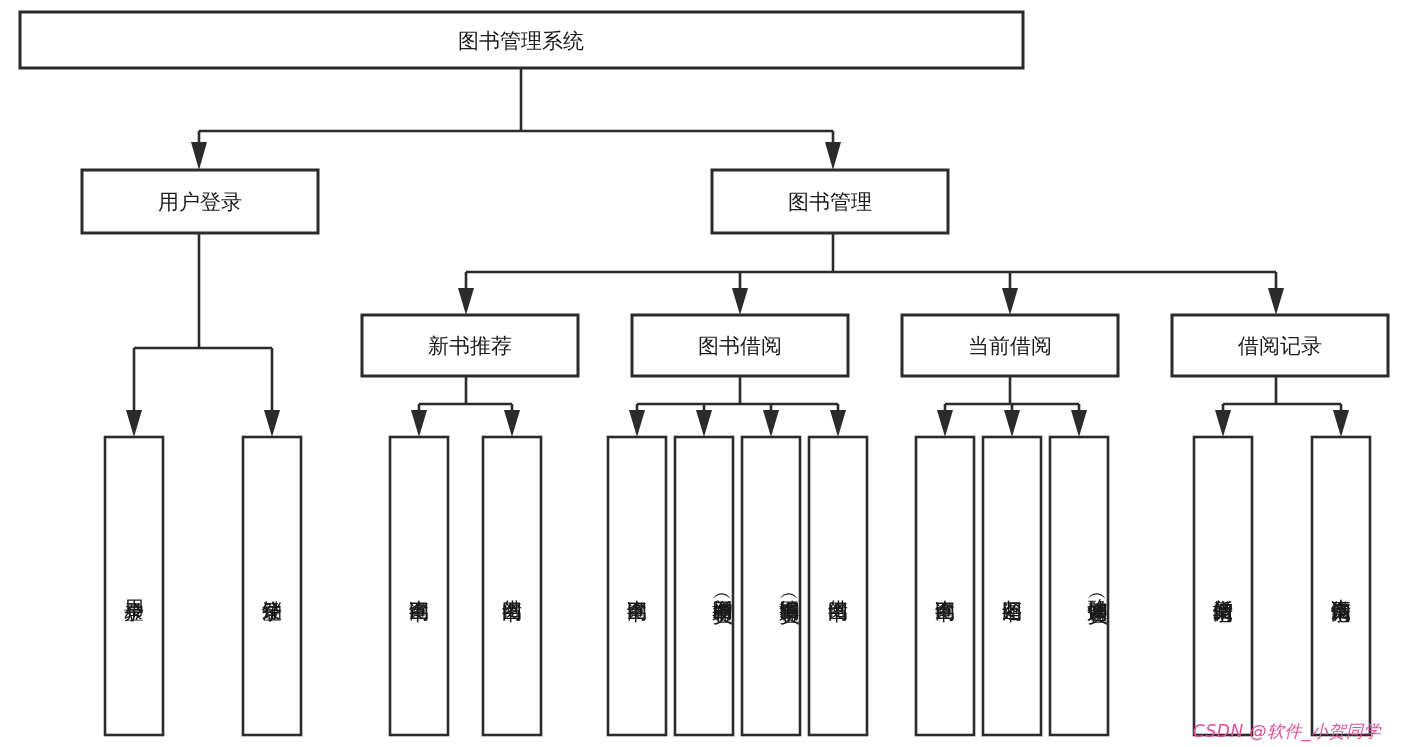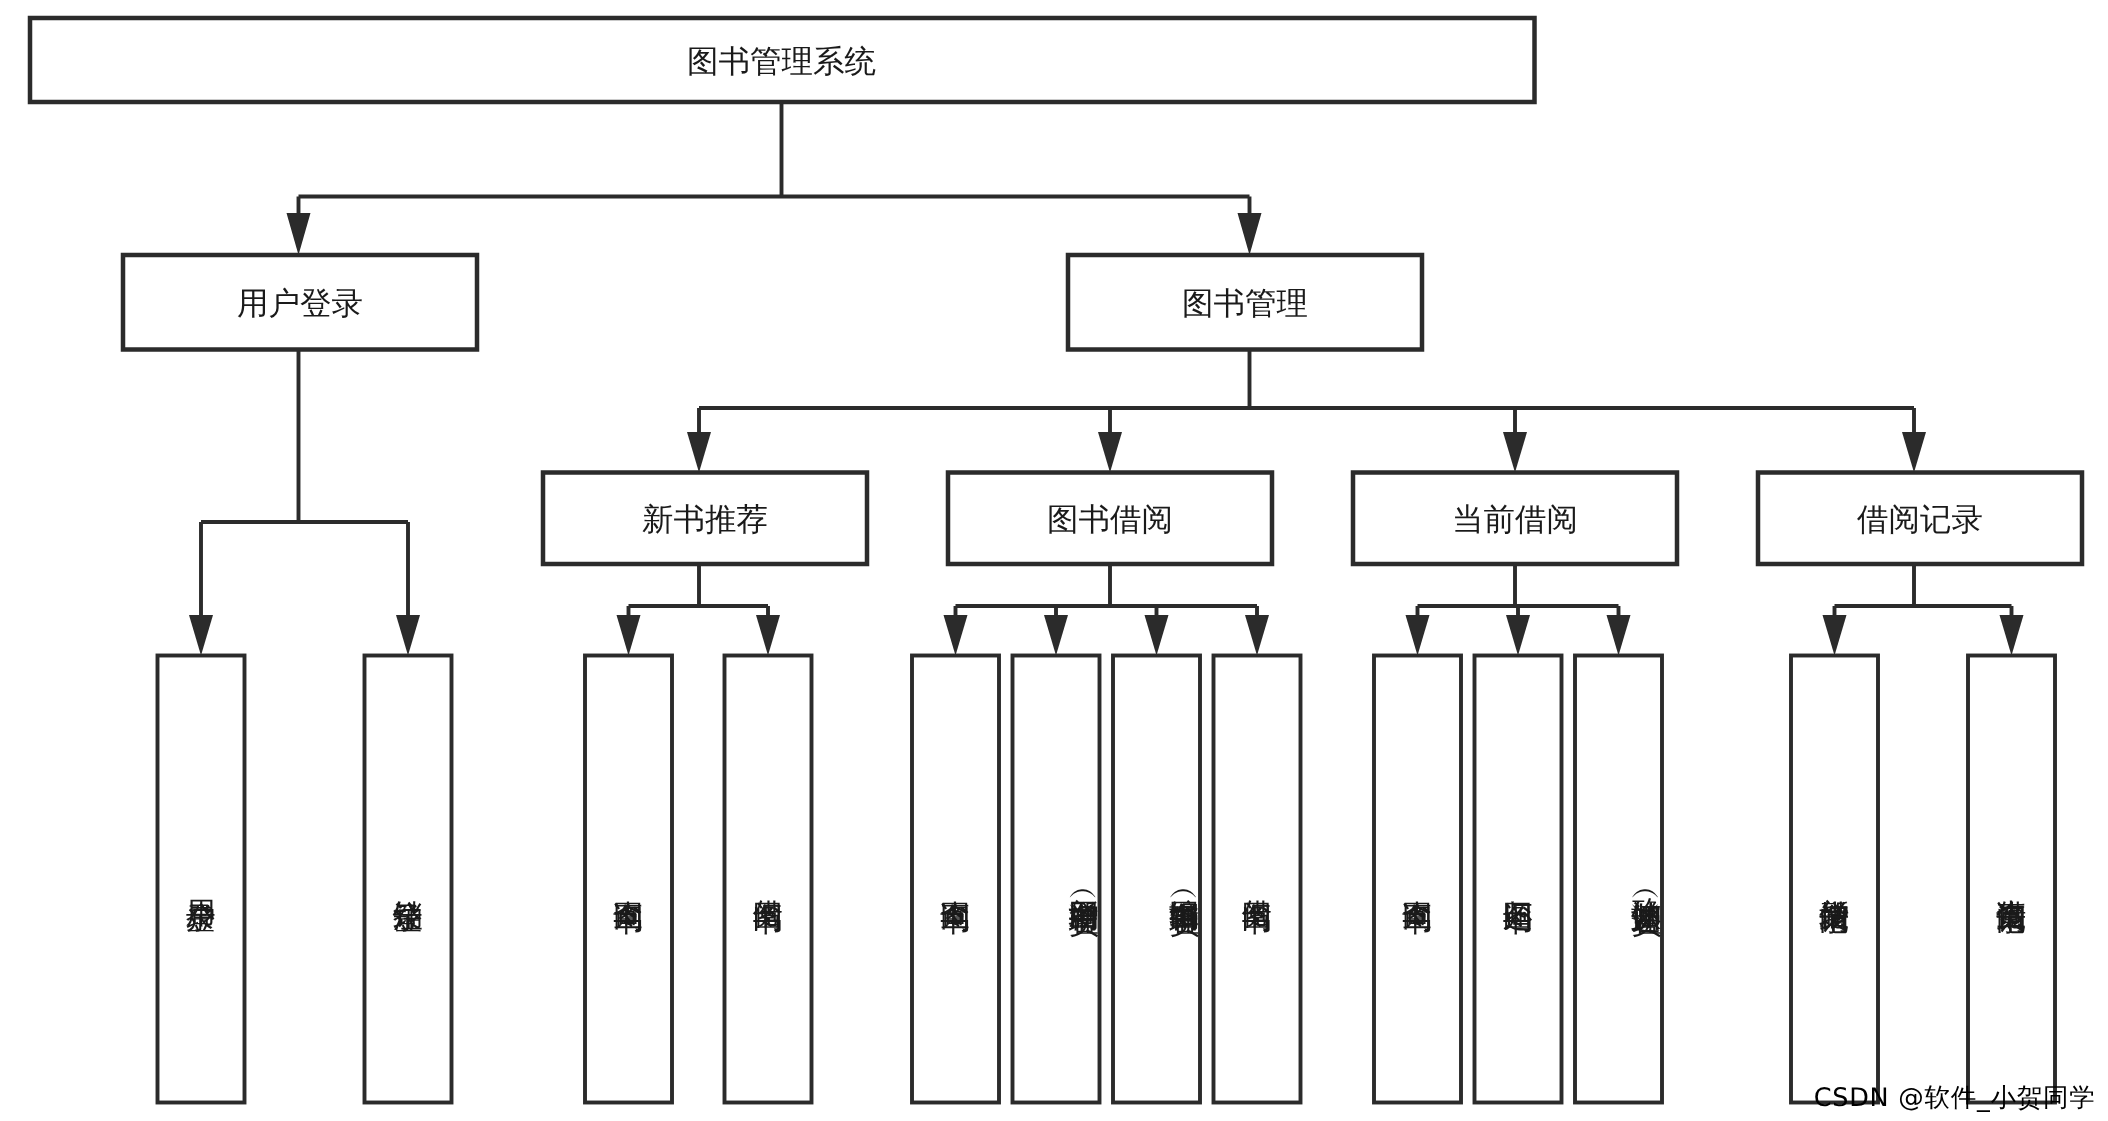--- a/index.html
+++ b/index.html
@@ -52,28 +52,29 @@
     font-family: "DejaVu Sans", "Liberation Sans", sans-serif;
     font-size: 21px;
     text-anchor: middle;
     dominant-baseline: central;
   }
   .node-label-lvl1 {
     font-size: 21px;
   }
   .watermark-text {
     position: absolute;
-    right: 8px;
+    right: 24px;
     bottom: 4px;
-    color: #000000;
+    color: #ec4899;
     font-size: 17px;
     font-family: "DejaVu Sans", "Liberation Sans", sans-serif;
     white-space: nowrap;
     letter-spacing: 0.5px;
     pointer-events: none;
+    font-style: italic;
   }
   .vlabel {
     position: absolute;
     display: flex;
     align-items: center;
     justify-content: center;
     box-sizing: border-box;
     color: #1a1a1a;
     font-size: 20px;
     line-height: 1.04;

